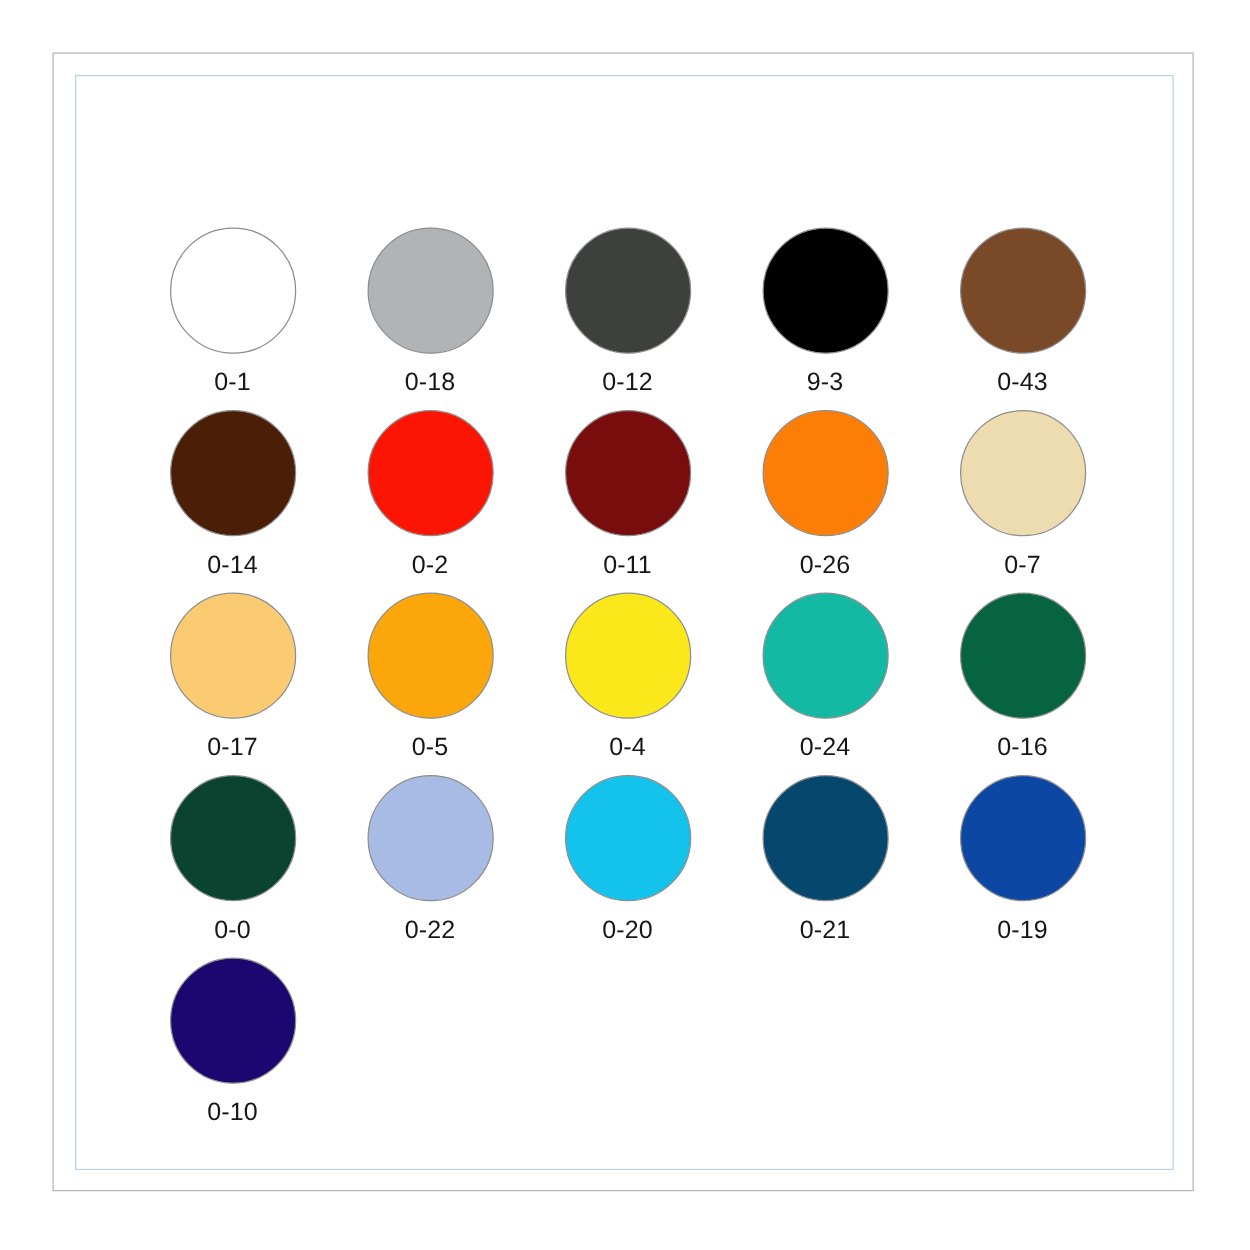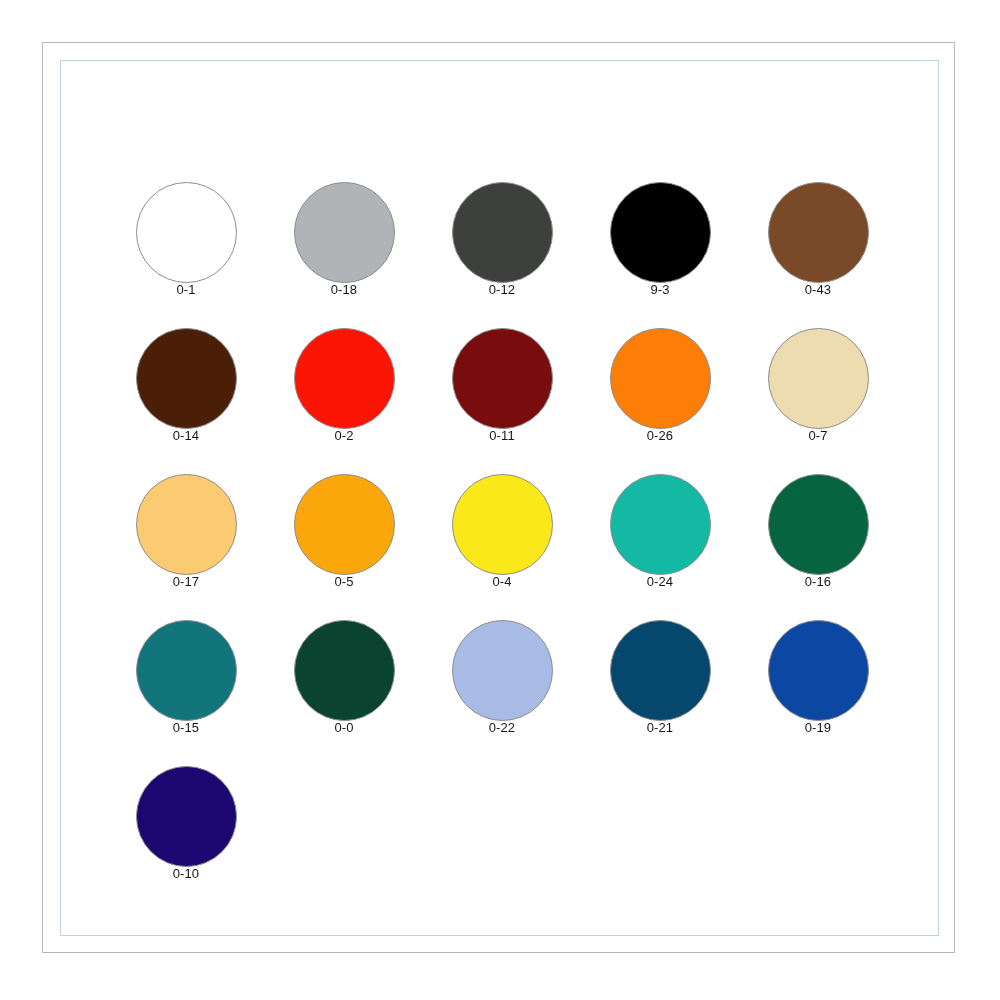--- a/index.html
+++ b/index.html
@@ -72,21 +72,22 @@
   .swatch {
     width: 101px;
     height: 101px;
     border-radius: 50%;
     box-sizing: border-box;
     border: 1px solid #8d8d8d;
     display: block;
   }
 
   .swatch-label {
-    font-size: 13px;
+    margin-top: 13px;
+    font-size: 20px;
     line-height: 1;
     color: #161616;
     font-family: "Liberation Sans", sans-serif;
     letter-spacing: 0.1px;
     white-space: nowrap;
   }
 </style>
 </head>
 <body>
 
@@ -151,30 +152,30 @@
       </div>
       <div class="cell">
         <div class="swatch" style="background: rgb(20, 185, 164); border-color: rgb(141, 141, 141);"></div>
         <div class="swatch-label">0-24</div>
       </div>
       <div class="cell">
         <div class="swatch" style="background: rgb(6, 100, 64); border-color: rgb(141, 141, 141);"></div>
         <div class="swatch-label">0-16</div>
       </div>
       <div class="cell">
-        <div class="swatch" style="background: rgb(19, 117, 124); border-color: rgb(141, 141, 141);"></div>
-        <div class="swatch-label">0-15</div>
-      </div>
-      <div class="cell">
         <div class="swatch" style="background: rgb(10, 68, 48); border-color: rgb(141, 141, 141);"></div>
         <div class="swatch-label">0-0</div>
       </div>
       <div class="cell">
         <div class="swatch" style="background: rgb(168, 187, 228); border-color: rgb(141, 141, 141);"></div>
         <div class="swatch-label">0-22</div>
+      </div>
+      <div class="cell">
+        <div class="swatch" style="background: rgb(19, 195, 236); border-color: rgb(141, 141, 141);"></div>
+        <div class="swatch-label">0-20</div>
       </div>
       <div class="cell">
         <div class="swatch" style="background: rgb(6, 72, 109); border-color: rgb(141, 141, 141);"></div>
         <div class="swatch-label">0-21</div>
       </div>
       <div class="cell">
         <div class="swatch" style="background: rgb(12, 71, 164); border-color: rgb(141, 141, 141);"></div>
         <div class="swatch-label">0-19</div>
       </div>
       <div class="cell">

